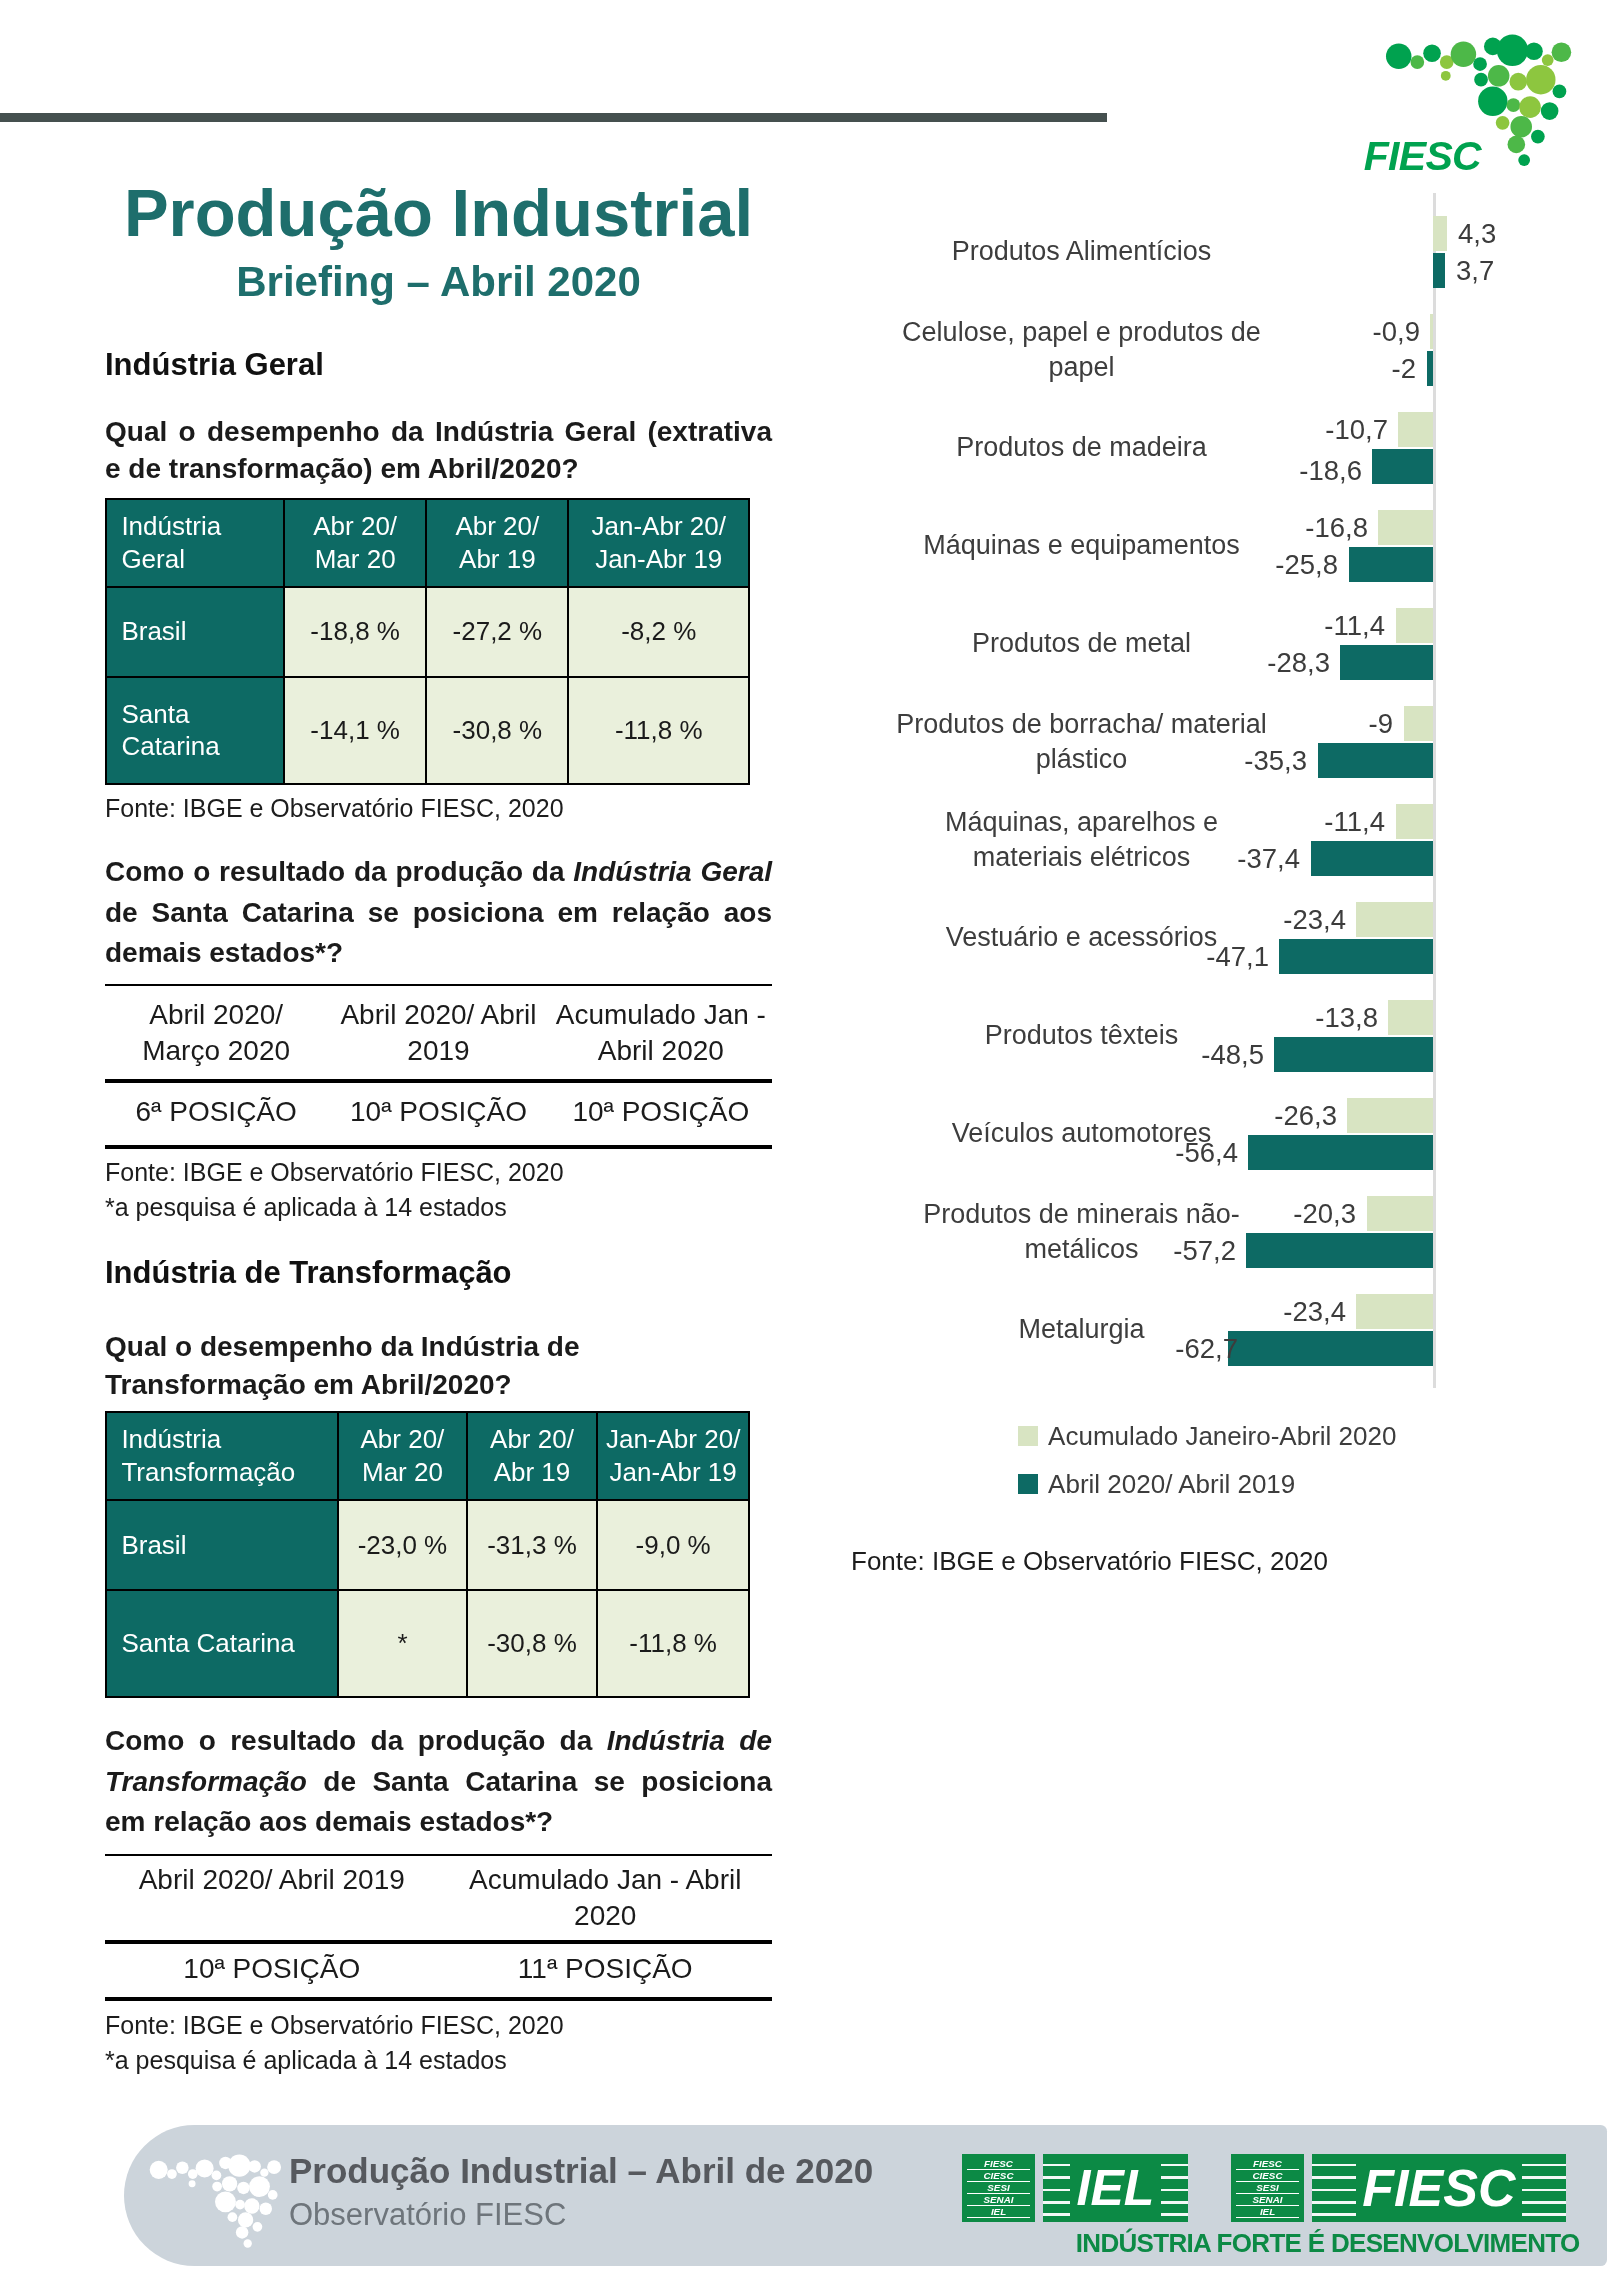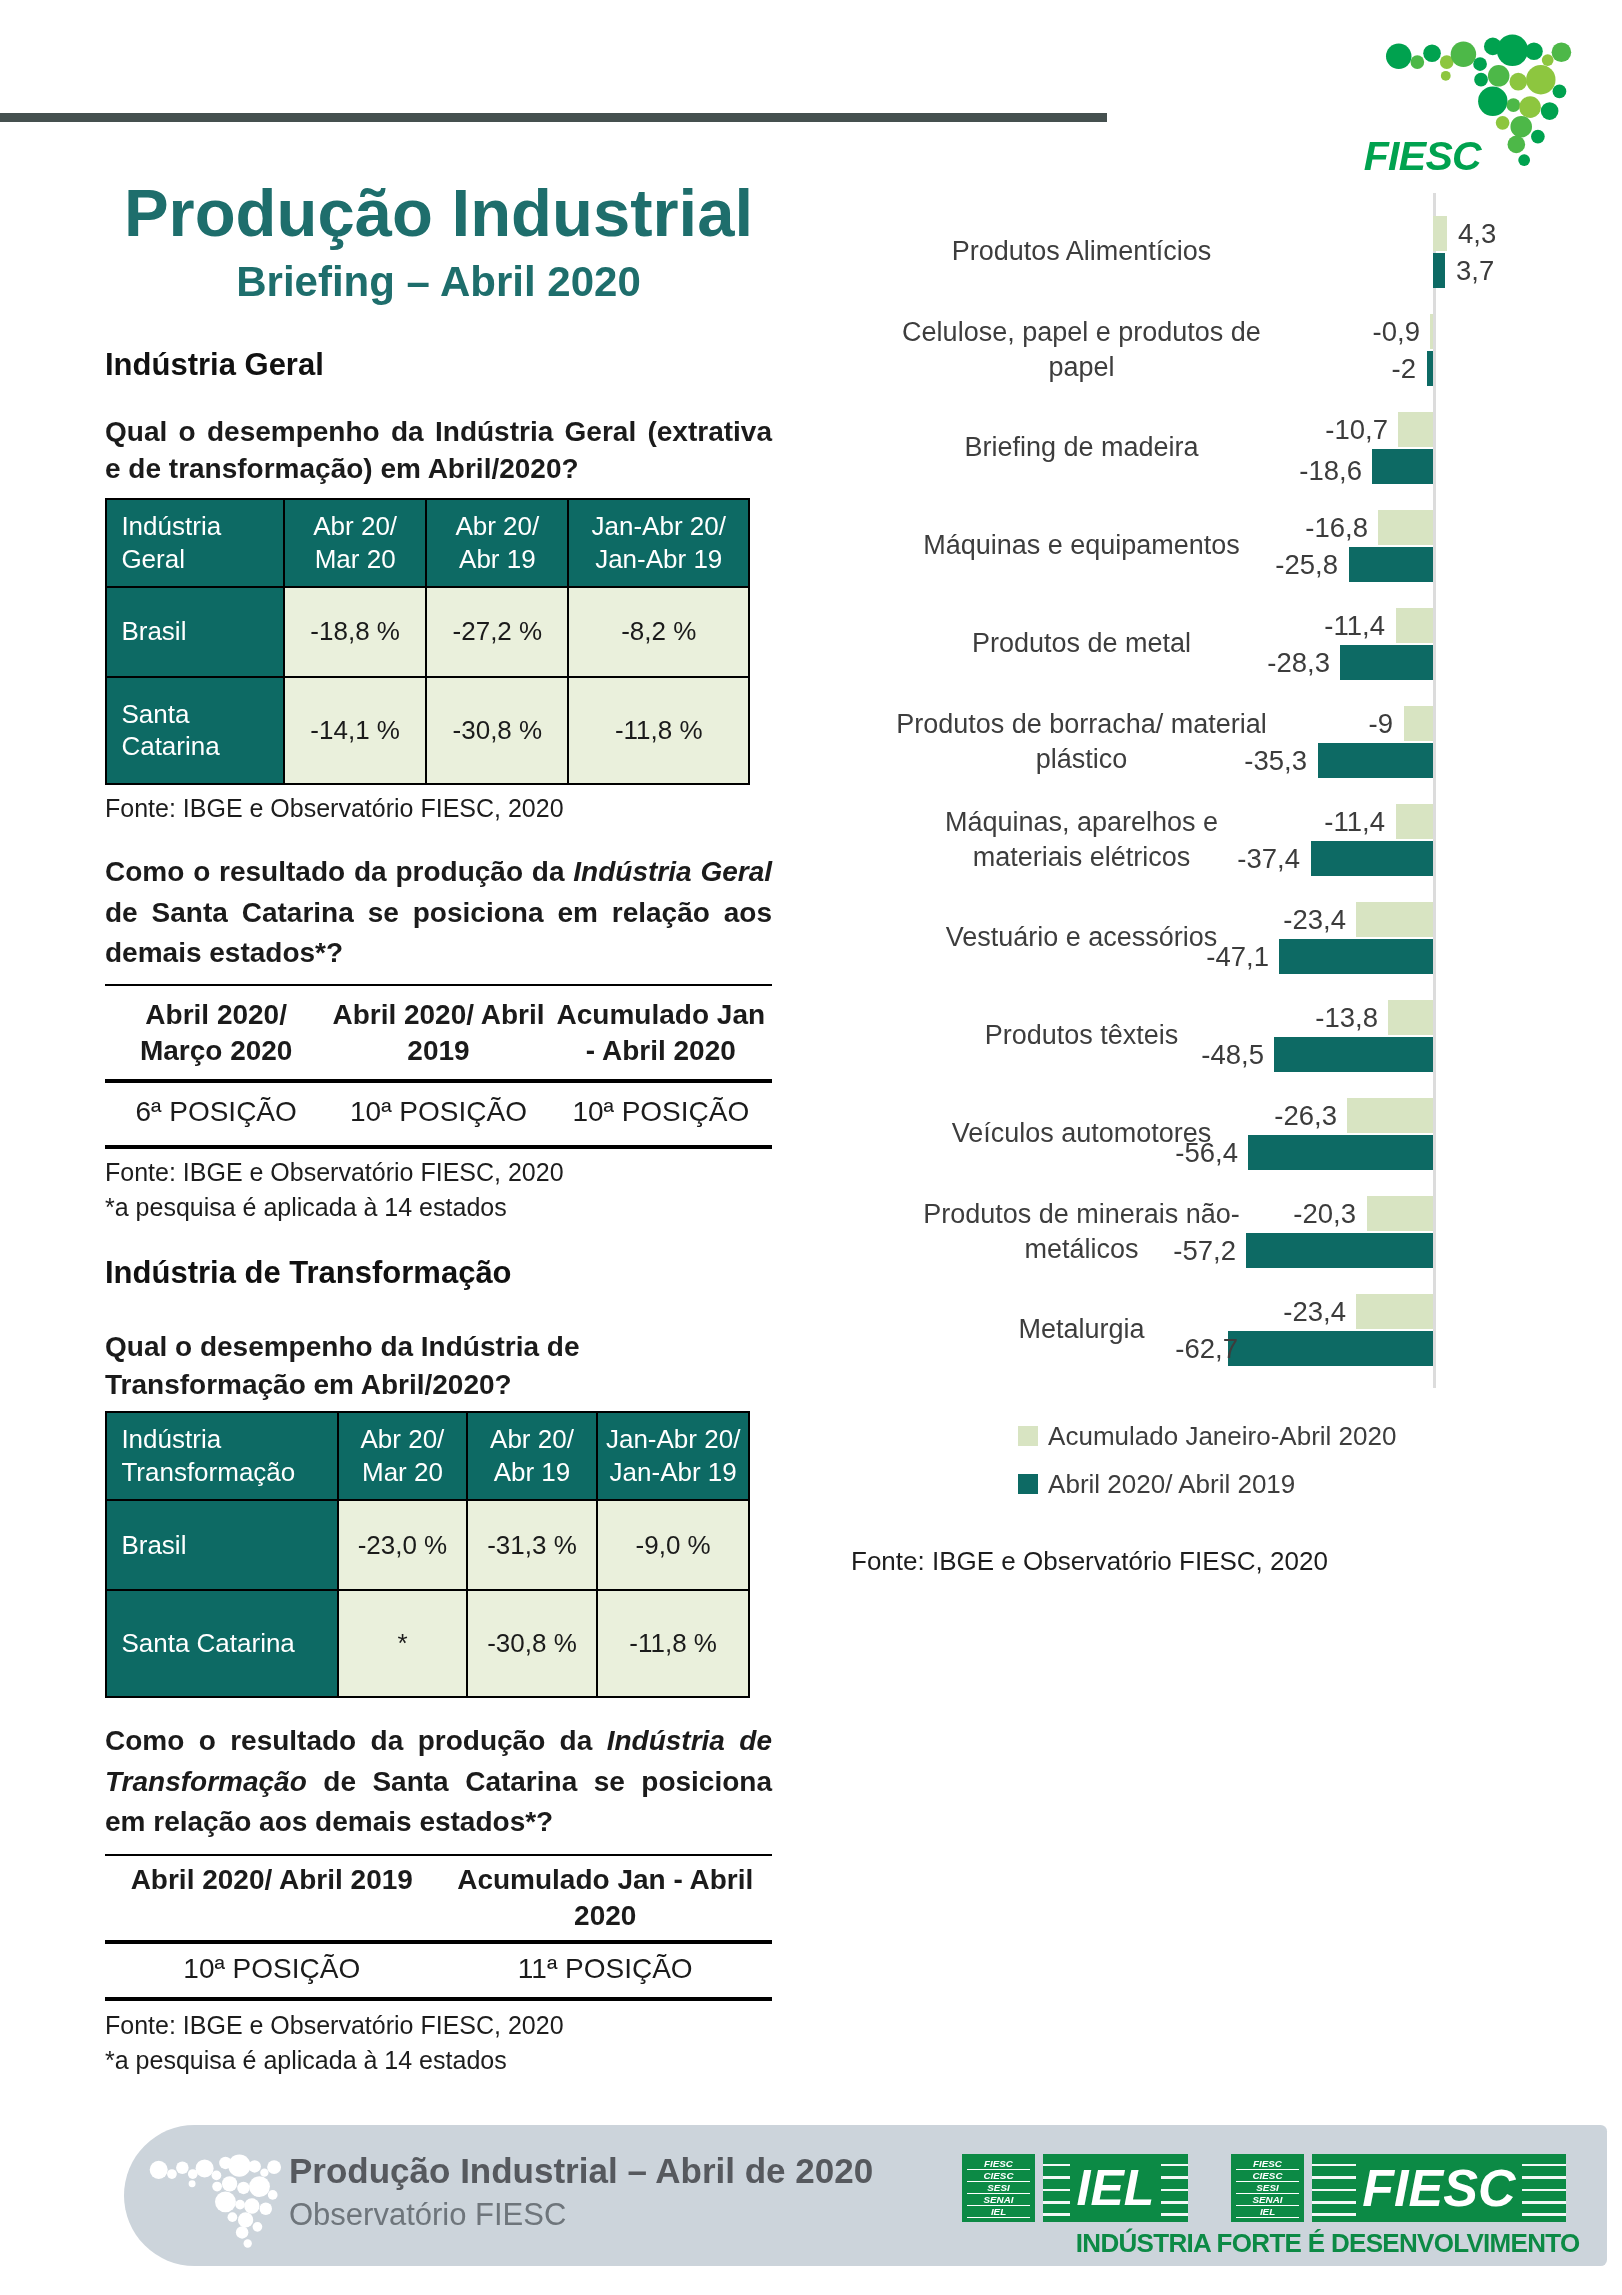--- a/index.html
+++ b/index.html
@@ -37,21 +37,21 @@
   table.data-table td.val{background:#eaf0dc;text-align:center;vertical-align:middle;}
   table.data-table tr.r1 td{height:86px;}
   table.data-table tr.r2 td{height:103px;}
 
   
   .pos-table{border-top:2.6px solid #000;margin:0 0 5.2px 0;}
   .pos-head{display:grid;border-bottom:4.6px solid #000;}
   .pos-vals{display:grid;border-bottom:4.6px solid #000;}
   .pos-head.cols3,.pos-vals.cols3{grid-template-columns:1fr 1fr 1fr;}
   .pos-head.cols2,.pos-vals.cols2{grid-template-columns:1fr 1fr;}
-  .pos-head > div{font-size:28px;font-weight:bold;text-align:center;line-height:1.28;padding:10.5px 3.9px;}
+  .pos-head > div{font-size:28px;font-weight:normal;text-align:center;line-height:1.28;padding:10.5px 3.9px;}
   .pos-vals > div{font-size:28px;text-align:center;padding:13px 0 17px 0;}
 
   .spacer-sm{height:17px;}
 
   
   .chart-question{font-size:28px;font-weight:bold;line-height:1.48;text-align:justify;margin:0 0 17px 0;}
   #chart-rows{position:relative;margin-top:6.5px;}
   .chart-axis{position:absolute;left:582px;top:-9.2px;bottom:-9.2px;width:2.6px;background:#dcdcdc;}
   .chart-row{position:relative;height:98px;}
   .chart-cat{position:absolute;left:0;top:50%;transform:translateY(-50%);width:373px;text-align:center;
@@ -237,21 +237,21 @@
           <div class="chart-val" style="top: 50px; left: 605px;">3,7</div>
         </div>
         <div class="chart-row">
           <div class="chart-cat">Celulose, papel e produtos de papel</div>
           <div class="chart-bar" style="background: rgb(216, 228, 194); width: 2.9px; top: 13.7px; right: 167px;"></div>
           <div class="chart-val" style="top: 13.7px; right: 180px;">-0,9</div>
           <div class="chart-bar" style="background: rgb(13, 106, 100); width: 6.5px; top: 50px; right: 167px;"></div>
           <div class="chart-val" style="top: 50px; right: 184px;">-2</div>
         </div>
         <div class="chart-row">
-          <div class="chart-cat">Briefing de madeira</div>
+          <div class="chart-cat">Produtos de madeira</div>
           <div class="chart-bar" style="background: rgb(216, 228, 194); width: 35px; top: 13.7px; right: 167px;"></div>
           <div class="chart-val" style="top: 13.7px; right: 212px;">-10,7</div>
           <div class="chart-bar" style="background: rgb(13, 106, 100); width: 61px; top: 50px; right: 167px;"></div>
           <div class="chart-val" style="top: 54px; right: 238px;">-18,6</div>
         </div>
         <div class="chart-row">
           <div class="chart-cat">Máquinas e equipamentos</div>
           <div class="chart-bar" style="background: rgb(216, 228, 194); width: 55px; top: 13.7px; right: 167px;"></div>
           <div class="chart-val" style="top: 13.7px; right: 232px;">-16,8</div>
           <div class="chart-bar" style="background: rgb(13, 106, 100); width: 84px; top: 50px; right: 167px;"></div>

